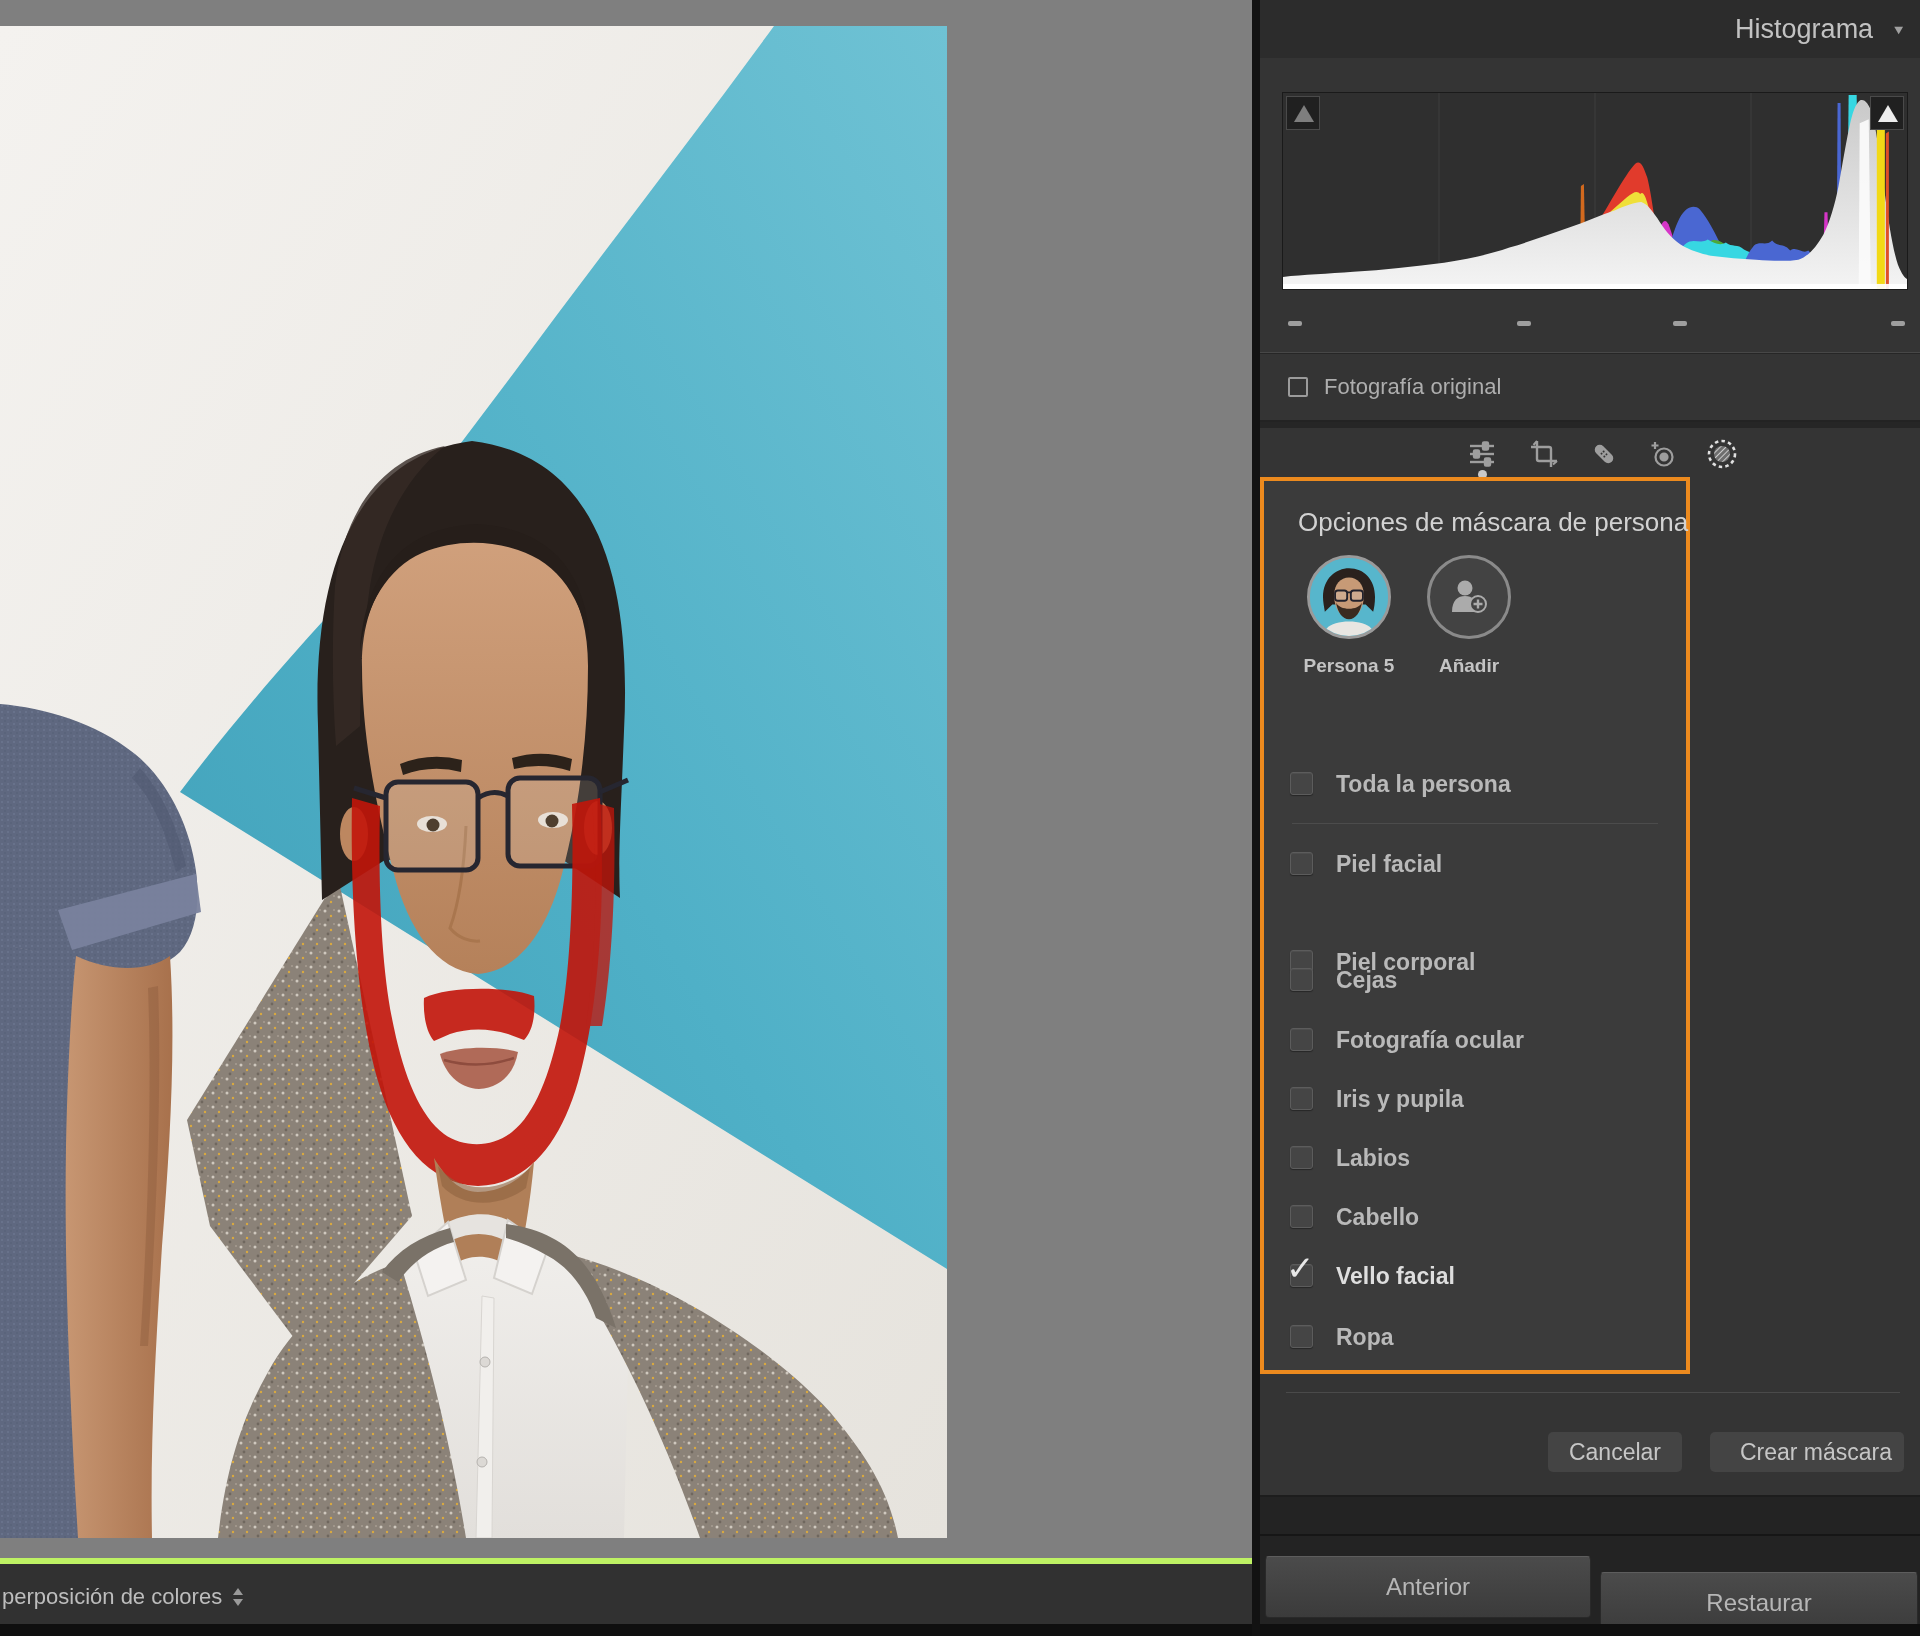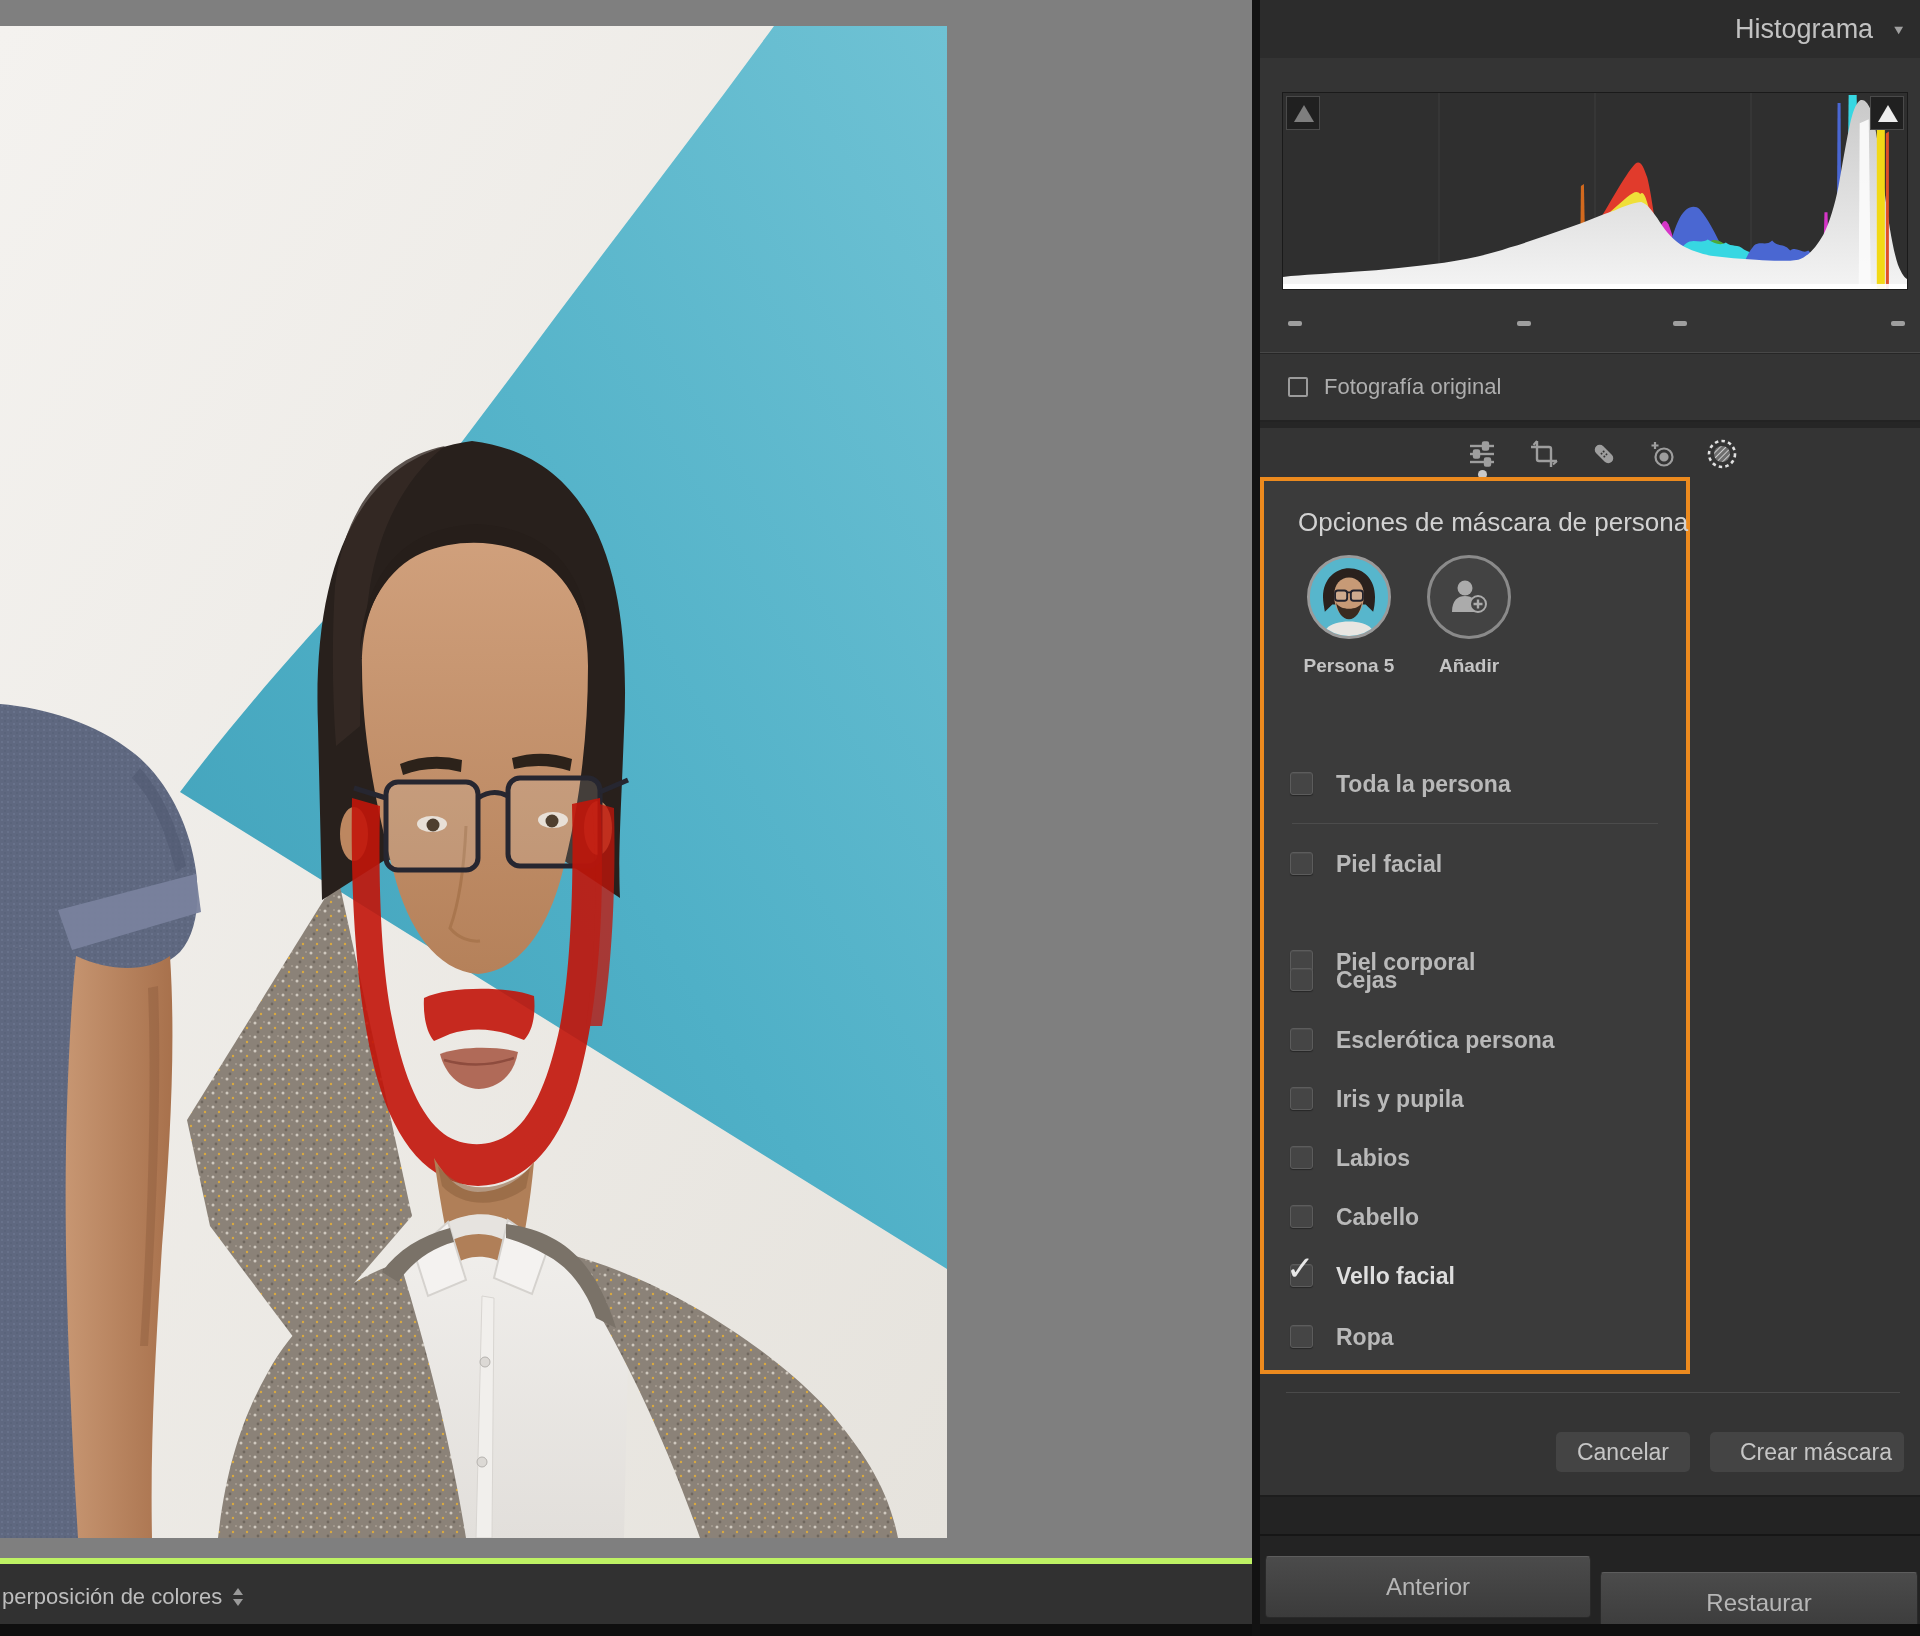--- a/index.html
+++ b/index.html
@@ -58,21 +58,21 @@
   .opt-row{position:absolute;left:0;width:100%;height:36px;}
   .opt-check{position:absolute;left:26px;top:6px;width:23px;height:23px;background:#454545;border:1px solid #5c5c5c;
              border-radius:3px;box-sizing:border-box;box-shadow:inset 0 1px 0 rgba(255,255,255,.05),0 1px 1px rgba(0,0,0,.35);}
   .check-glyph{position:absolute;left:22px;top:-8px;font-size:34px;color:#e8e8e8;line-height:36px;}
   .opt-label{position:absolute;left:72px;top:0;height:36px;line-height:36px;font-size:23px;font-weight:bold;color:#b9b9b9;white-space:nowrap;}
   .opt-row.checked .opt-label{color:#dedede;}
 
   .create-divider{position:absolute;left:26px;top:964px;width:614px;height:1px;background:#4a4a4a;}
   .panel-btn{position:absolute;top:1004px;height:40px;background:#444444;border:none;border-radius:5px;
              font-size:23px;color:#c6c6c6;font-family:"Liberation Sans",sans-serif;}
-  .btn-cancel{left:296px;width:134px;}
+  .btn-cancel{left:288px;width:134px;}
   .btn-create{left:450px;width:194px;padding-left:24px;}
 
   .panel-lower{left:0;top:1497px;width:660px;height:139px;background:#232323;}
   .lower-divider{position:absolute;left:0;top:37px;width:660px;height:2px;background:#161616;}
   .big-btn{position:absolute;top:59px;height:62px;background:linear-gradient(#4b4b4b,#3b3b3b);
            border:1px solid #292929;border-top-color:#5d5d5d;border-radius:4px;font-size:24px;color:#b6b6b6;
            font-family:"Liberation Sans",sans-serif;box-sizing:border-box;}
   .btn-prev{left:5px;width:326px;}
   .btn-reset{left:340px;width:318px;margin-top:16px;}
   .lower-strip{position:absolute;left:0;top:127px;width:660px;height:12px;background:#0f0f0f;}
@@ -366,21 +366,21 @@
 
   <div class="opt-row" style="top: 481px;">
     <div class="opt-check"></div>
     <span class="check-glyph"></span>
     <span class="opt-label">Cejas</span>
   </div>
 
   <div class="opt-row" style="top: 541px;">
     <div class="opt-check"></div>
     <span class="check-glyph"></span>
-    <span class="opt-label">Esclerótica persona</span>
+    <span class="opt-label">Fotografía ocular</span>
   </div>
 
   <div class="opt-row" style="top: 600px;">
     <div class="opt-check"></div>
     <span class="check-glyph"></span>
     <span class="opt-label">Iris y pupila</span>
   </div>
 
   <div class="opt-row" style="top: 659px;">
     <div class="opt-check"></div>

